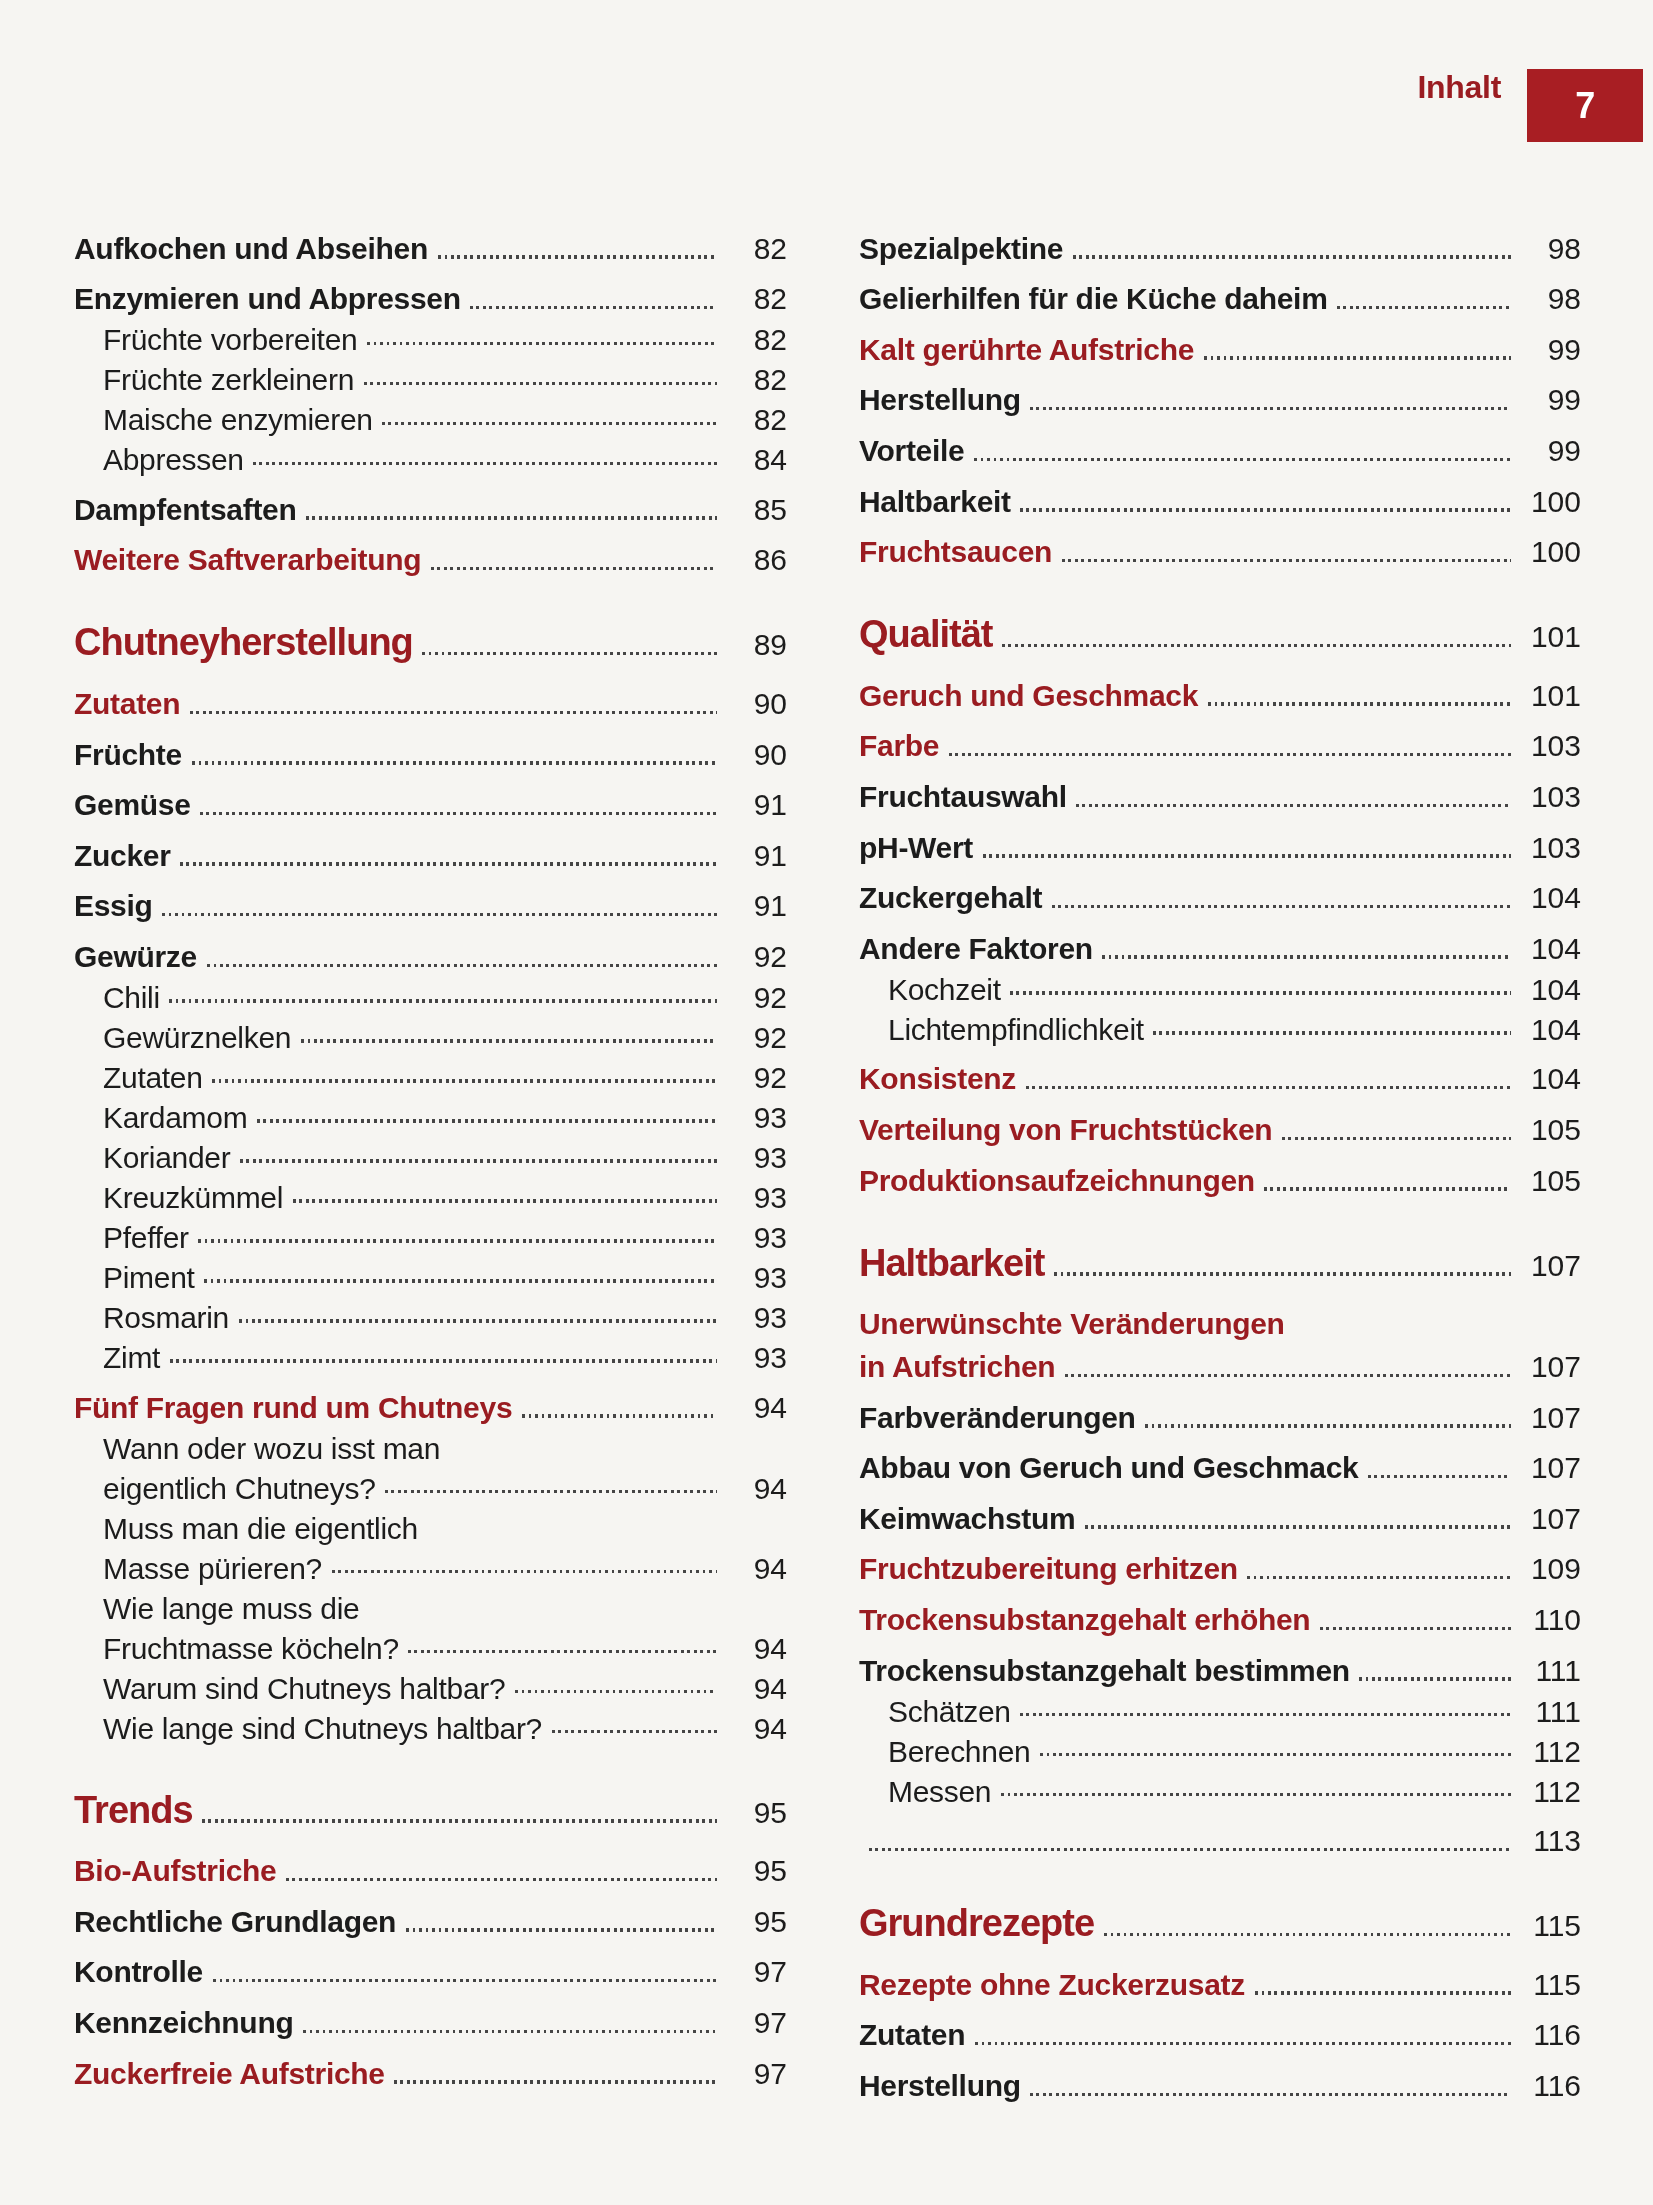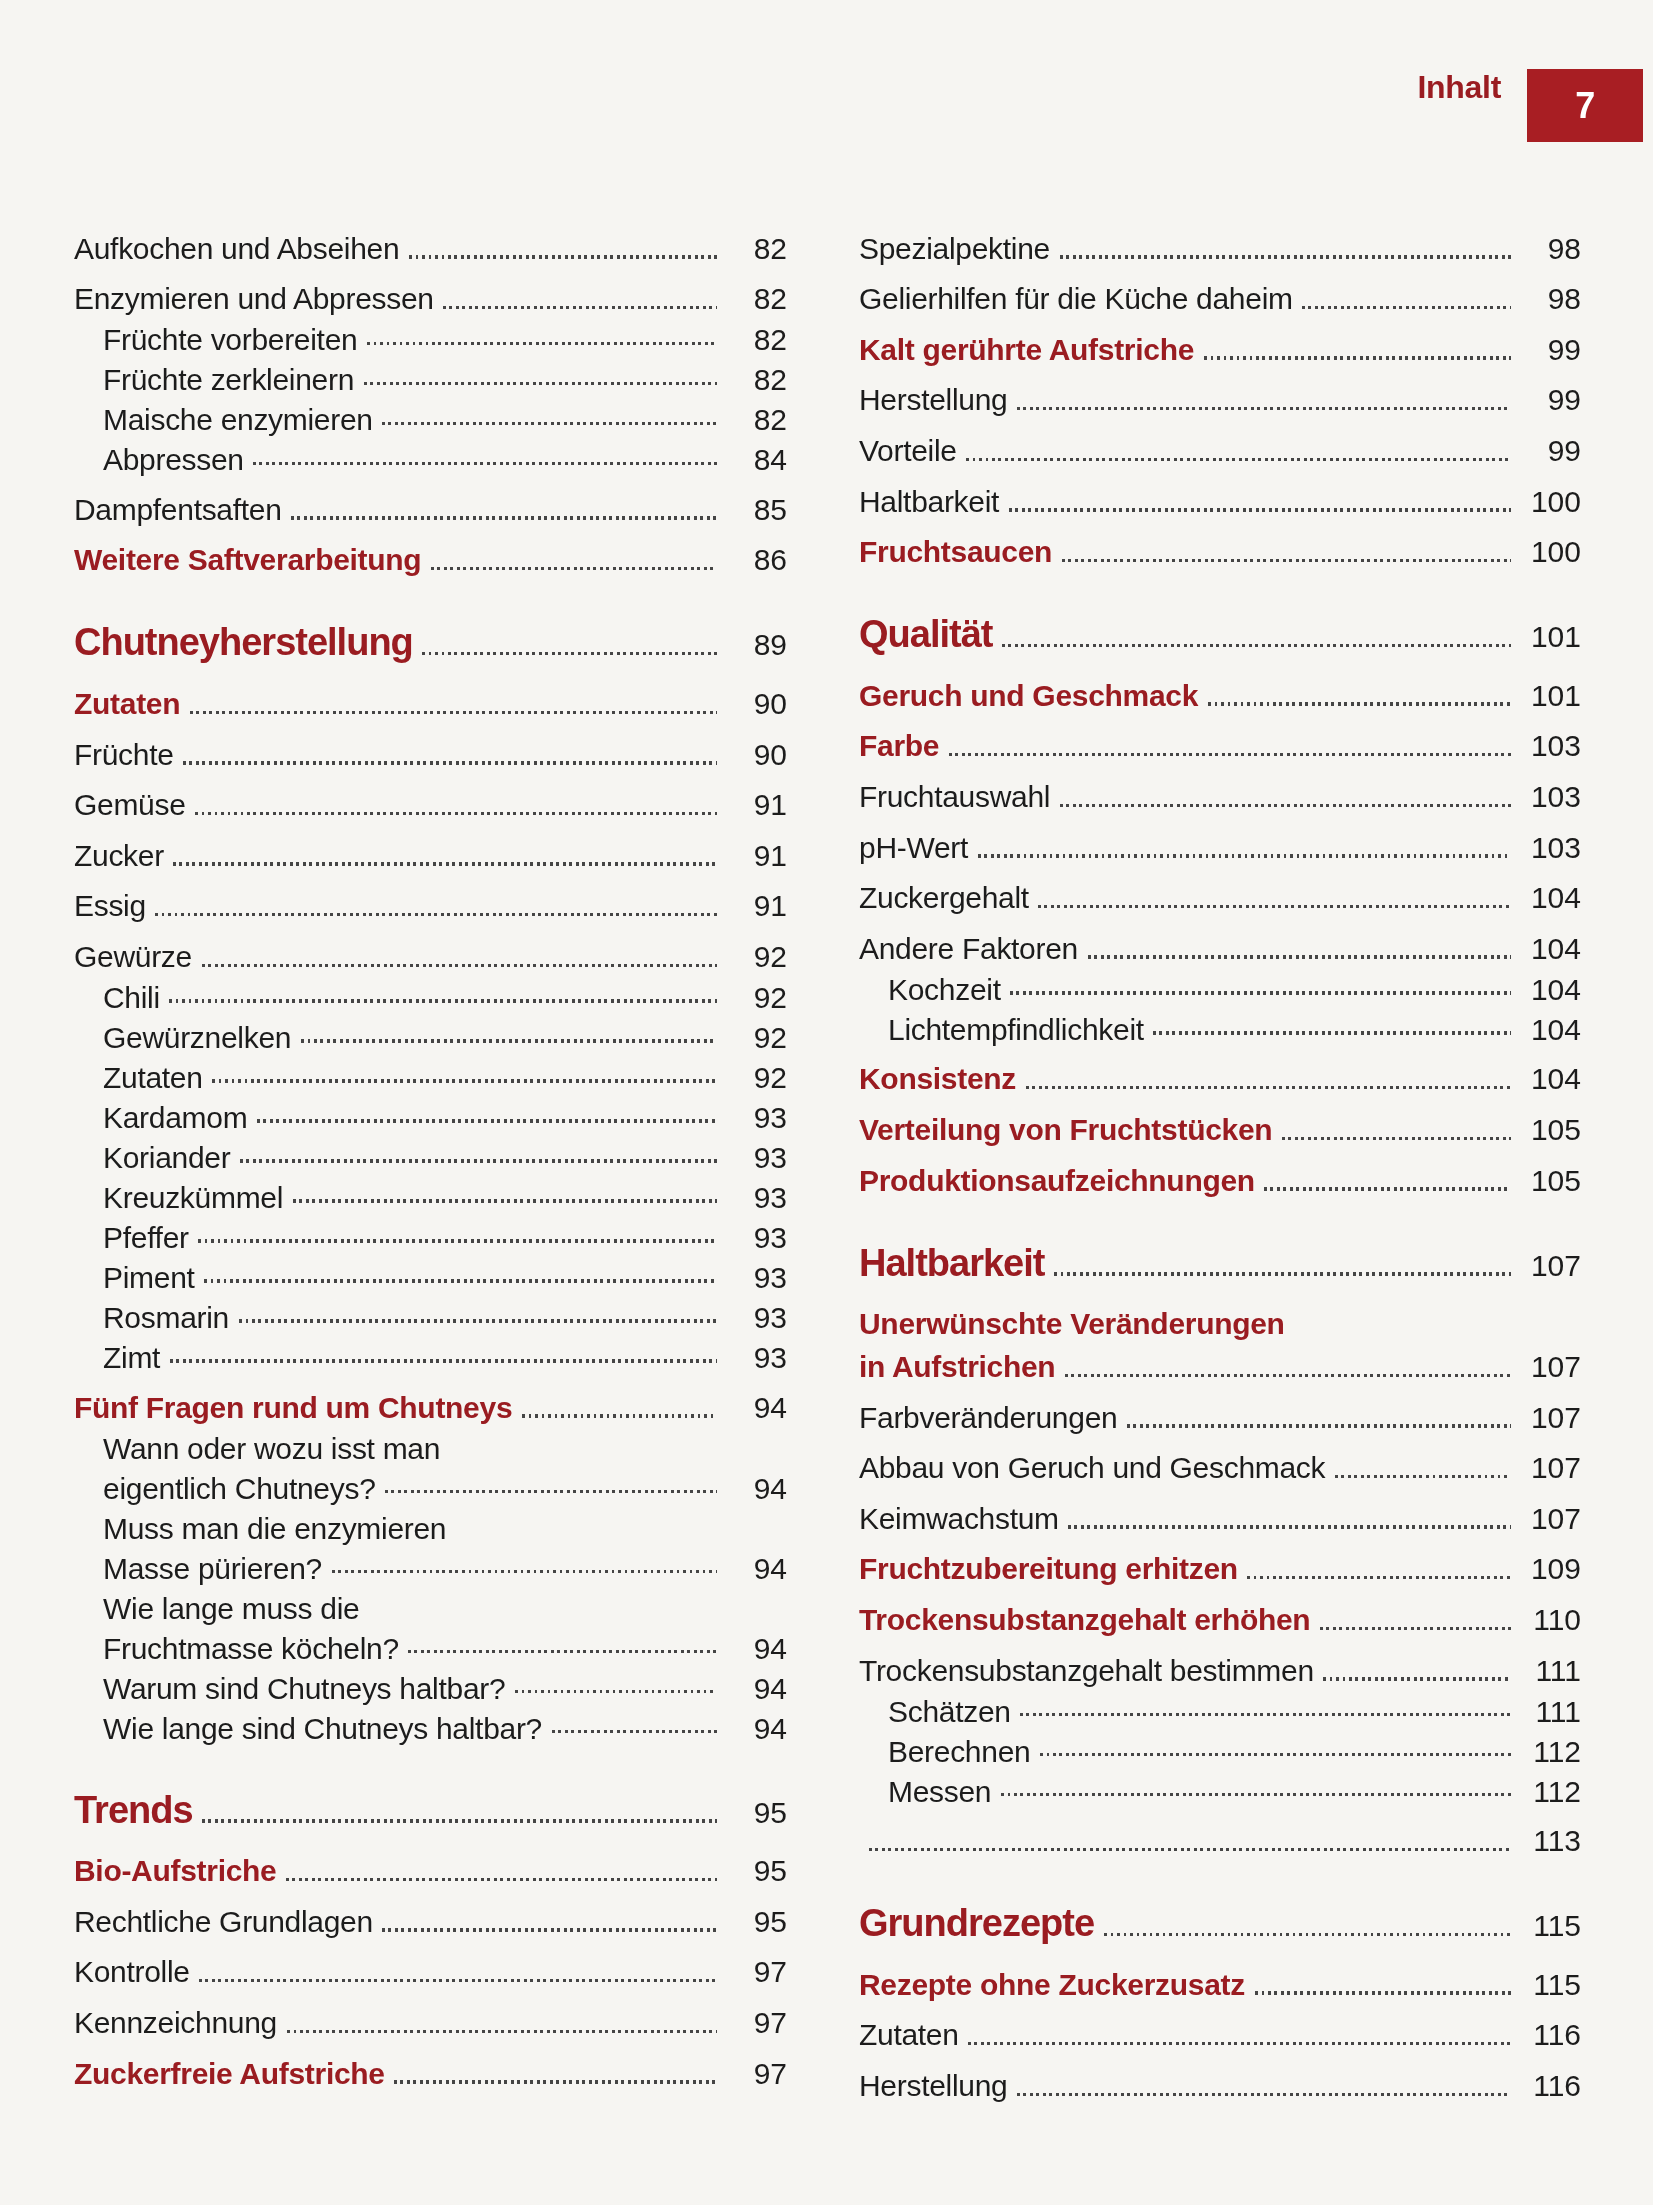--- a/index.html
+++ b/index.html
@@ -36,21 +36,21 @@
     flex:1 1 auto;height:3.4px;
     margin:0 6.9px -6.2px 9.6px;
     background:repeating-linear-gradient(90deg,var(--dots,#454545) 0 2.8px,transparent 2.8px 6.5px);
   }
   .pagenum{
     min-width:63px;text-align:right;
     font-weight:400;font-size:30px;color:var(--ink,#1c1c1c);
     letter-spacing:0;
   }
   .entry.bold{margin-top:7.6px;}
-  .entry.bold .label{font-weight:400;}
+  .entry.bold .label{font-weight:700;}
   .entry.red{margin-top:7.6px;}
   .entry.red .label{font-weight:700;color:var(--accent,#9a1c21);}
   .entry.sub .row{line-height:40px;align-items:center;}
   .entry.sub .label{font-weight:400;padding-left:29px;}
   .entry.chapter{margin-top:32px;margin-bottom:5.5px;}
   .entry.chapter .row{line-height:58px;}
   .entry.chapter .label{
     font-size:38px;font-weight:700;
     color:var(--accent,#9a1c21);letter-spacing:-1px;
   }
@@ -253,21 +253,21 @@
           <span class="label">Wann oder wozu isst man</span>
         </div>
         <div class="row">
           <span class="label">eigentlich Chutneys?</span>
           <span class="leader"></span>
           <span class="pagenum">94</span>
         </div>
       </div>
       <div class="entry sub">
         <div class="row">
-          <span class="label">Muss man die enzymieren</span>
+          <span class="label">Muss man die eigentlich</span>
         </div>
         <div class="row">
           <span class="label">Masse pürieren?</span>
           <span class="leader"></span>
           <span class="pagenum">94</span>
         </div>
       </div>
       <div class="entry sub">
         <div class="row">
           <span class="label">Wie lange muss die</span>

